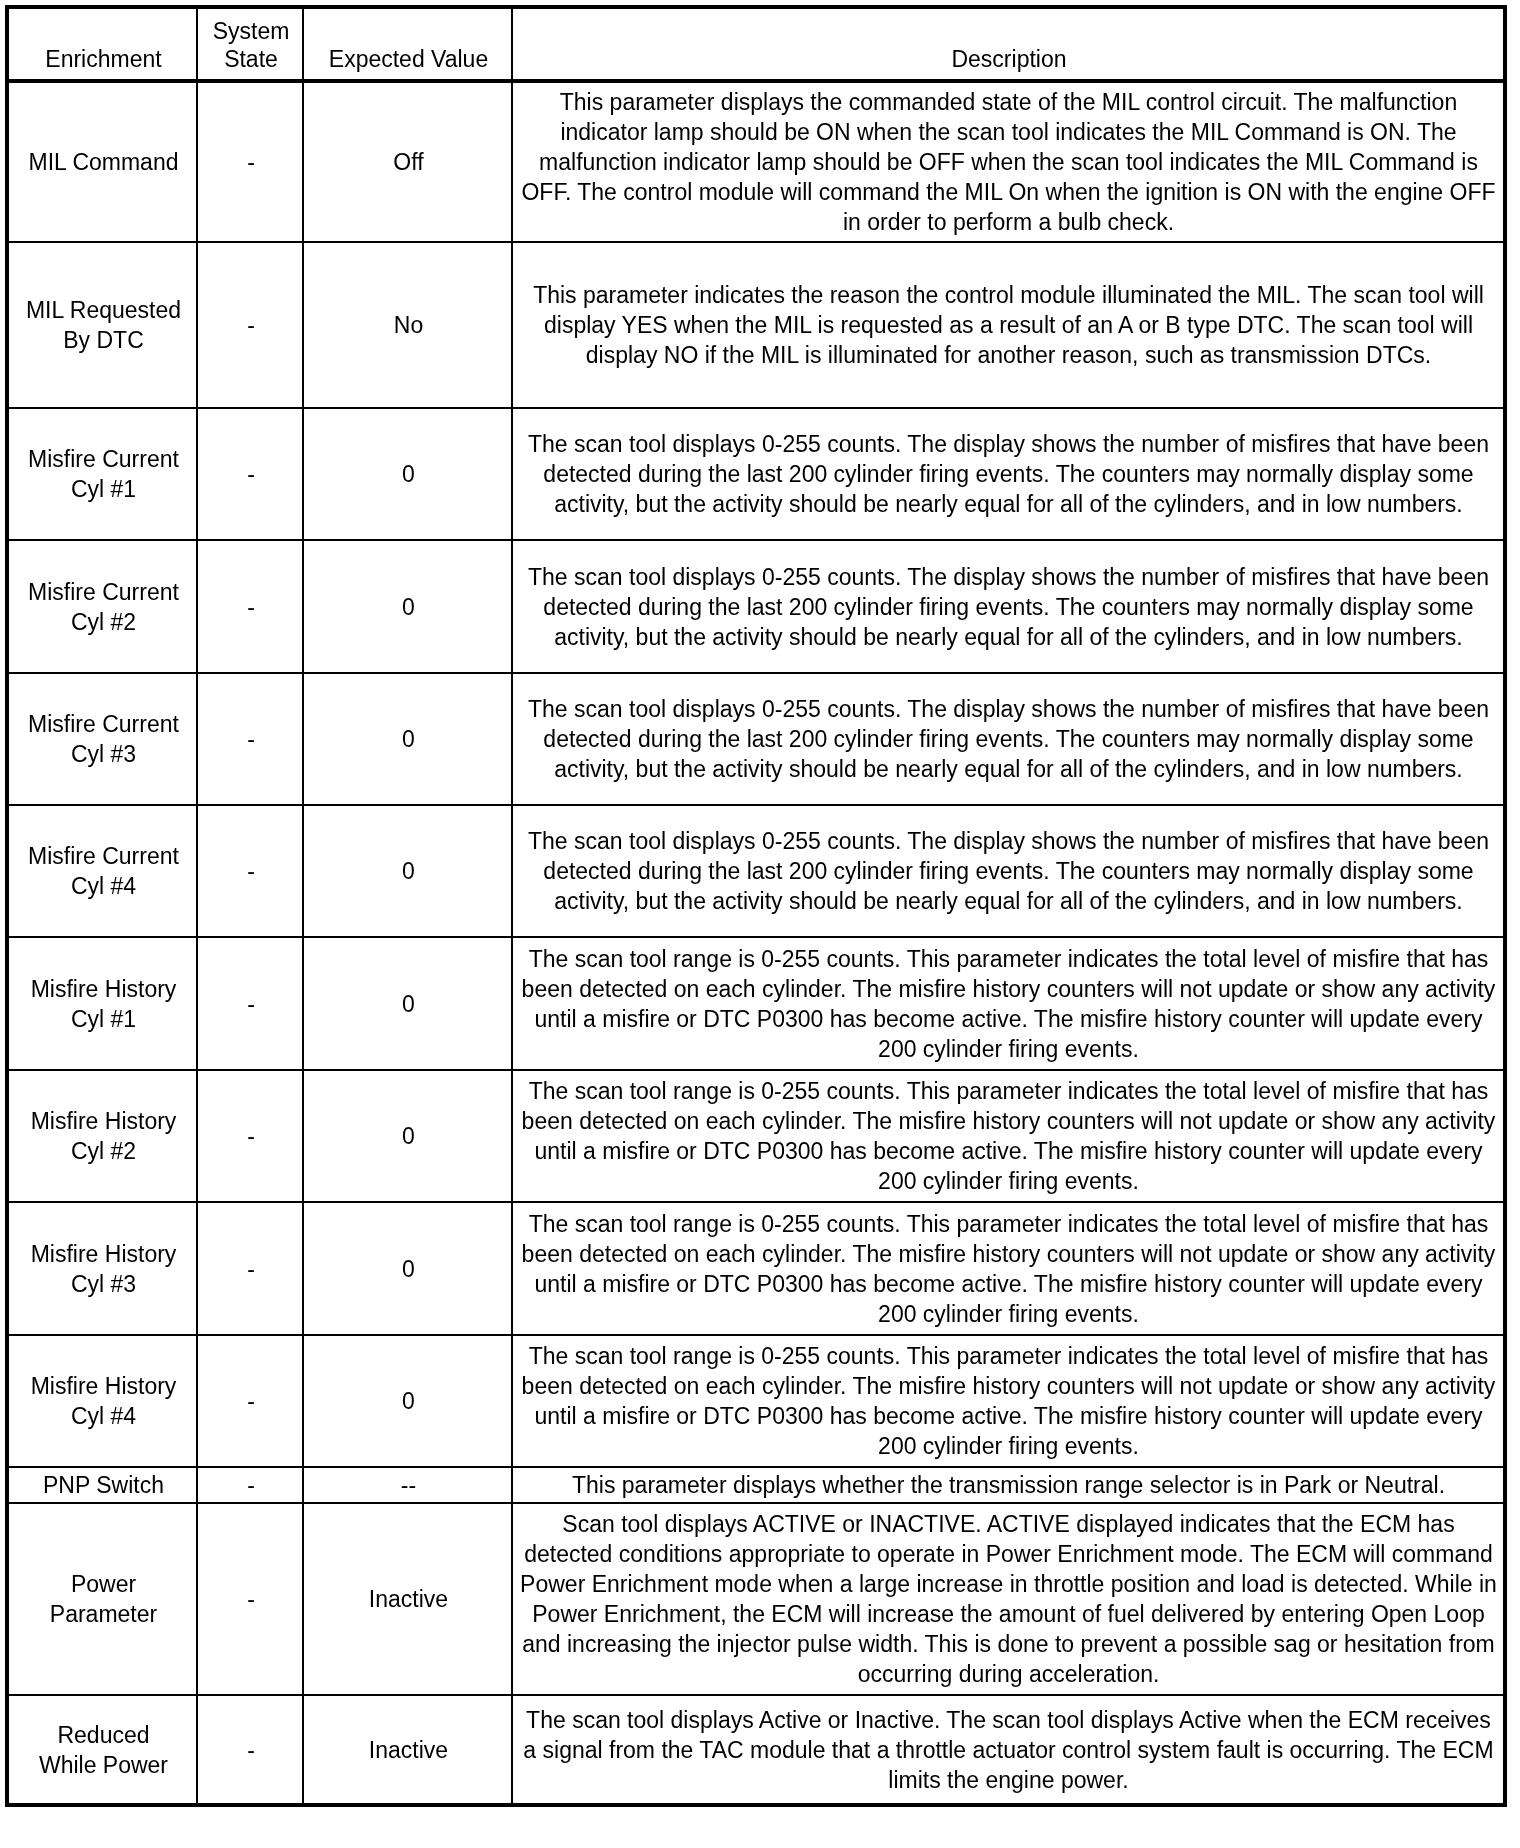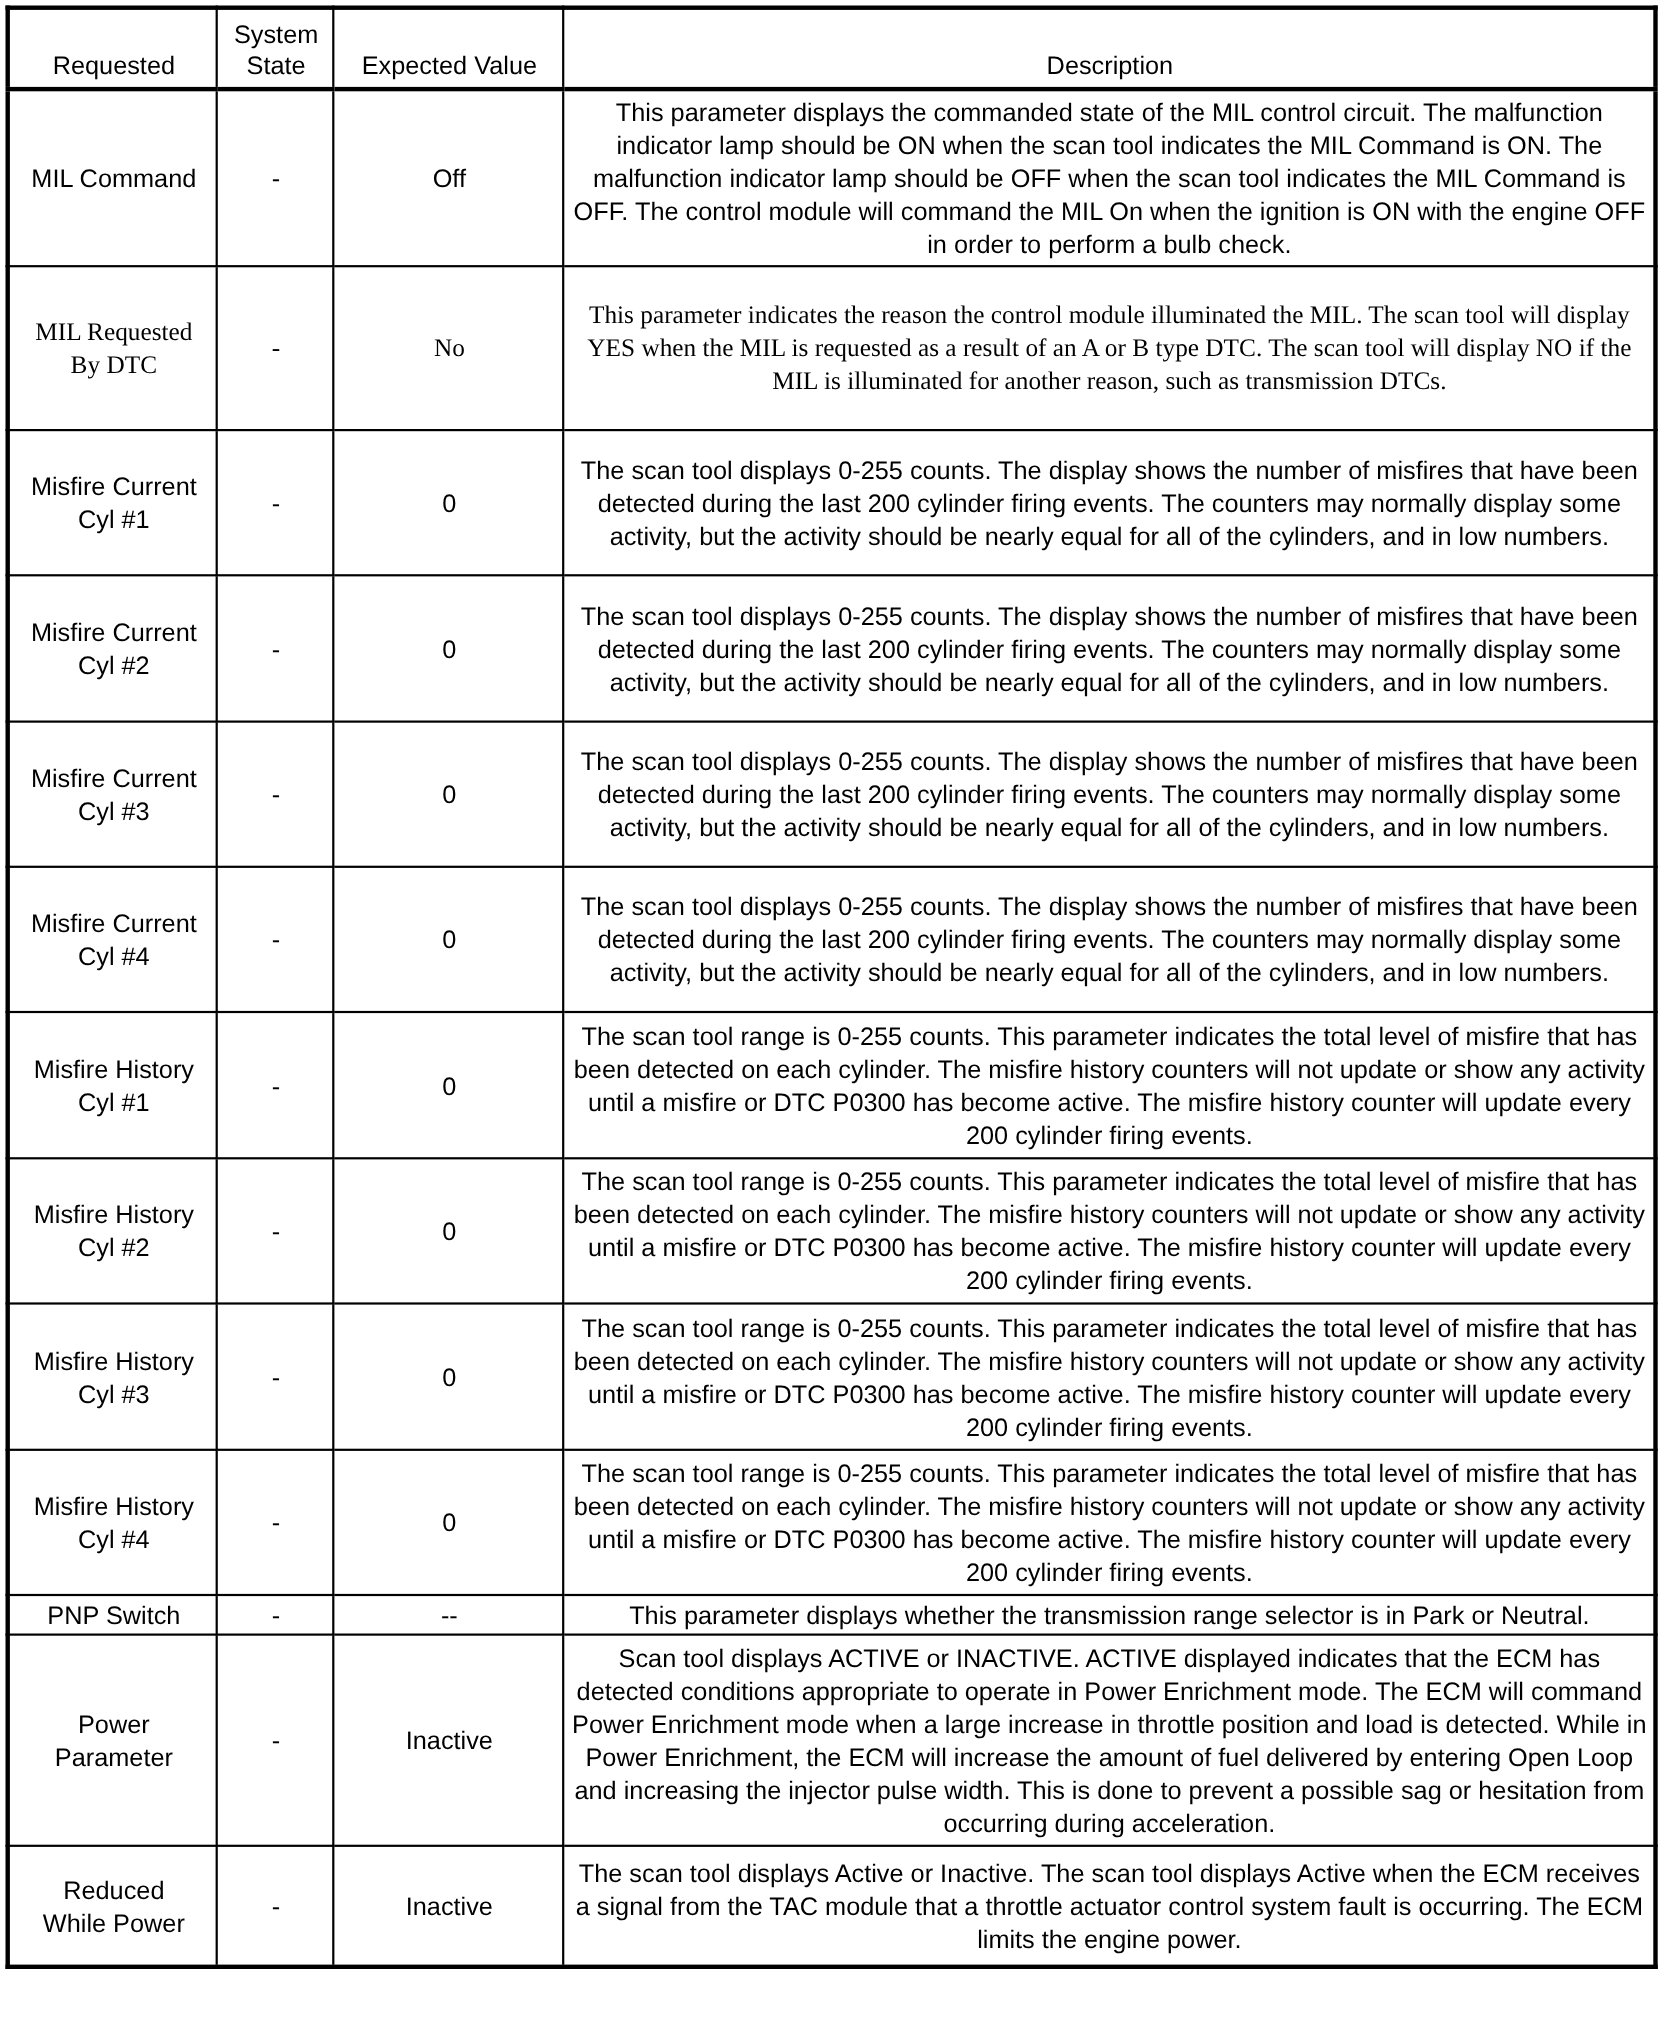--- a/index.html
+++ b/index.html
@@ -42,34 +42,34 @@
 
 <table class="doc-table">
   <colgroup>
     <col class="c1">
       <col class="c2">
       <col class="c3">
       <col class="c4">
   </colgroup>
   <thead>
     <tr class="hdr">
-      <th><span>Requested</span></th>
+      <th><span>Enrichment</span></th>
       <th><span>System</span><br><span>State</span></th>
       <th><span>Expected Value</span></th>
       <th><span>Description</span></th>
     </tr>
   </thead>
   <tbody id="rows">
       <tr style="height: 161px;">
     <td><span class="p1">MIL Command</span></td>
     <td><span class="ss">-</span></td>
     <td><span class="ev">Off</span></td>
     <td class="desc"><span class="ds">This parameter displays the commanded state of the MIL control circuit. The malfunction indicator lamp should be ON when the scan tool indicates the MIL Command is ON. The malfunction indicator lamp should be OFF when the scan tool indicates the MIL Command is OFF. The control module will command the MIL On when the ignition is ON with the engine OFF in order to perform a bulb check.</span></td>
   </tr>
-      <tr style="height: 149px; font-family: Liberation Serif, serif;">
+      <tr style="height: 166px;">
     <td><span class="p1">MIL Requested</span><br class="pbr"><span class="p2">By DTC</span></td>
     <td><span class="ss">-</span></td>
     <td><span class="ev">No</span></td>
     <td class="desc"><span class="ds">This parameter indicates the reason the control module illuminated the MIL. The scan tool will display YES when the MIL is requested as a result of an A or B type DTC. The scan tool will display NO if the MIL is illuminated for another reason, such as transmission DTCs.</span></td>
   </tr>
       <tr style="height: 132px;">
     <td><span class="p1">Misfire Current</span><br class="pbr"><span class="p2">Cyl #1</span></td>
     <td><span class="ss">-</span></td>
     <td><span class="ev">0</span></td>
     <td class="desc"><span class="ds">The scan tool displays 0-255 counts. The display shows the number of misfires that have been detected during the last 200 cylinder firing events. The counters may normally display some activity, but the activity should be nearly equal for all of the cylinders, and in low numbers.</span></td>

